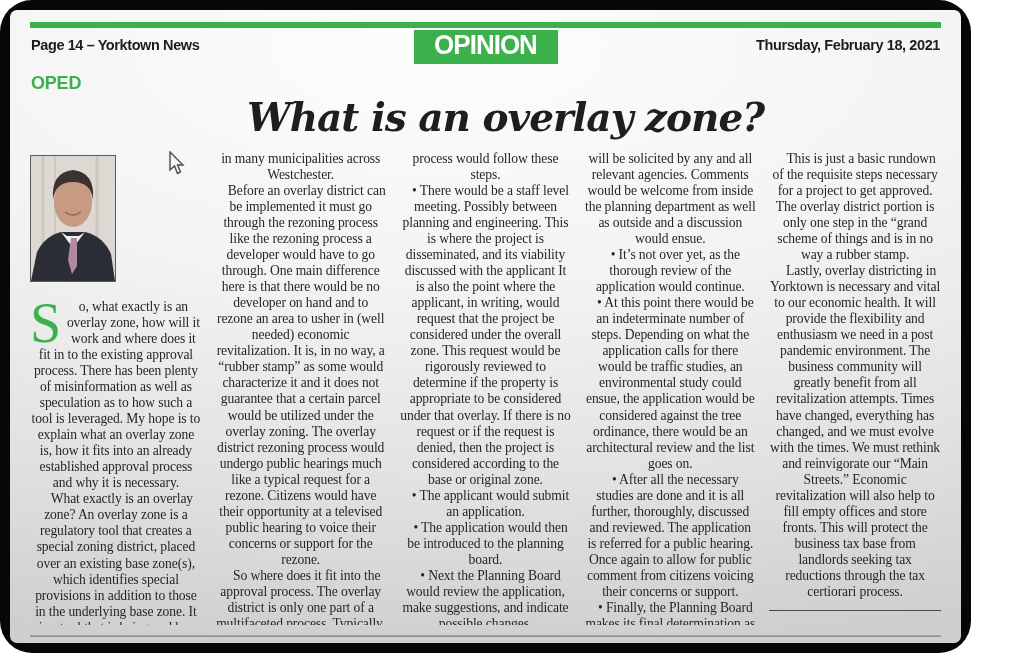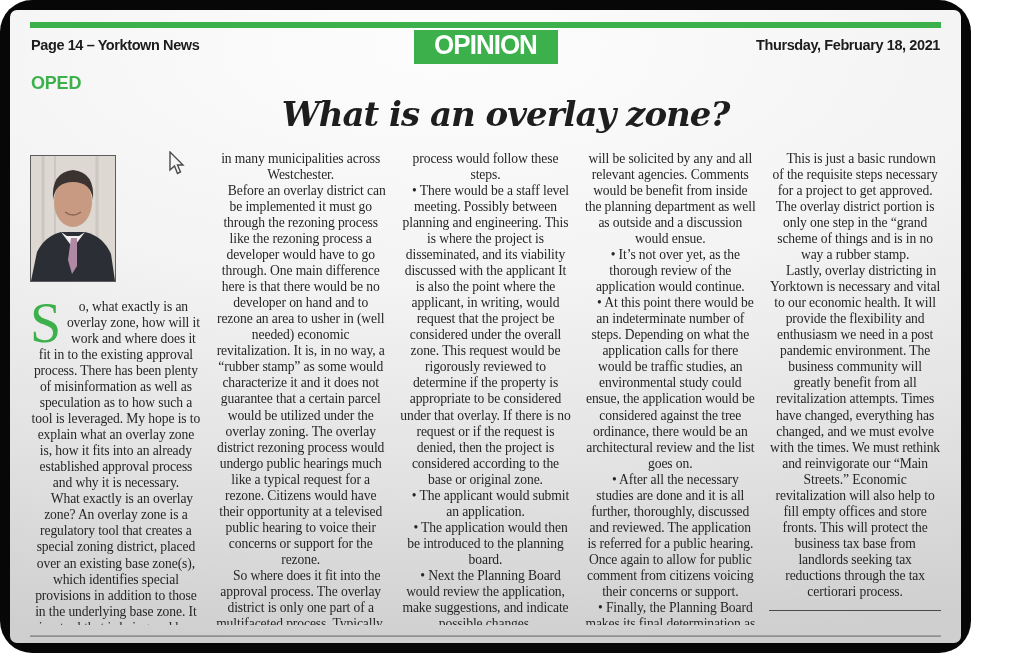--- a/index.html
+++ b/index.html
@@ -15,21 +15,21 @@
   .opinion-box span{color:#fff;font-family:"Liberation Sans",sans-serif;font-weight:bold;font-size:26px;
     letter-spacing:-1px;transform:scaleY(1.05);}
   .page-info,.date{position:absolute;top:27px;font-family:"Liberation Sans",sans-serif;font-weight:bold;
     font-size:14.5px;color:#1c1c1c;letter-spacing:-0.4px;}
   .page-info{left:21px;}
   .date{right:21px;}
   .oped{position:absolute;left:21px;top:63px;color:var(--accent);font-family:"Liberation Sans",sans-serif;
     font-weight:bold;font-size:18px;letter-spacing:-0.2px;text-align:right;}
   .headline{position:absolute;left:60px;right:20px;top:84px;text-align:center;
     font-family:"DejaVu Serif","Liberation Serif",serif;font-style:italic;font-weight:bold;
-    font-size:34px;color:#1e1e1e;letter-spacing:-1px;}
+    font-size:39px;color:#1e1e1e;letter-spacing:-1px;}
   
   .columns{position:absolute;left:20px;right:20px;top:141px;bottom:18px;display:flex;gap:13px;}
   .col{flex:1;overflow:hidden;font-size:13.6px;line-height:1.18;letter-spacing:-0.1px;text-align:left;}
   .para{margin:0;text-align:center;}
   .para.indent{text-indent:12px;}
   .para.bullet{text-indent:10px;}
   .dropcap{float:left;color:var(--accent);font-family:"Liberation Serif",serif;font-size:56px;
     line-height:44px;padding:2px 4px 0 0;font-weight:normal;}
   
   .byline{display:flex;gap:10px;margin:4px 0 12px 0;height:132px;}
@@ -101,21 +101,21 @@
             <p class="para bullet">• The applicant would submit an application.</p>
             <p class="para bullet">• The application would then be introduced to the planning board.</p>
             <p class="para bullet">• Next the Planning Board would review the application, make suggestions, and indicate possible changes.</p>
             <p class="para bullet">• An agency would declare itself lead agent.</p>
             <p class="para bullet">• Next requests for comments</p>
           </div>
       </div>
 
       <div class="col">
         <div class="paras">
-            <p class="para flow">will be solicited by any and all relevant agencies. Comments would be benefit from inside the planning department as well as outside and a discussion would ensue.</p>
+            <p class="para flow">will be solicited by any and all relevant agencies. Comments would be welcome from inside the planning department as well as outside and a discussion would ensue.</p>
             <p class="para bullet">• It’s not over yet, as the thorough review of the application would continue.</p>
             <p class="para bullet">• At this point there would be an indeterminate number of steps. Depending on what the application calls for there would be traffic studies, an environmental study could ensue, the application would be considered against the tree ordinance, there would be an architectural review and the list goes on.</p>
             <p class="para bullet">• After all the necessary studies are done and it is all further, thoroughly, discussed and reviewed. The application is referred for a public hearing. Once again to allow for public comment from citizens voicing their concerns or support.</p>
             <p class="para bullet">• Finally, the Planning Board makes its final determination as is usually the case.</p>
           </div>
       </div>
 
       <div class="col">
         <div class="paras">
             <p class="para indent">This is just a basic rundown of the requisite steps necessary for a project to get approved. The overlay district portion is only one step in the “grand scheme of things and is in no way a rubber stamp.</p>

